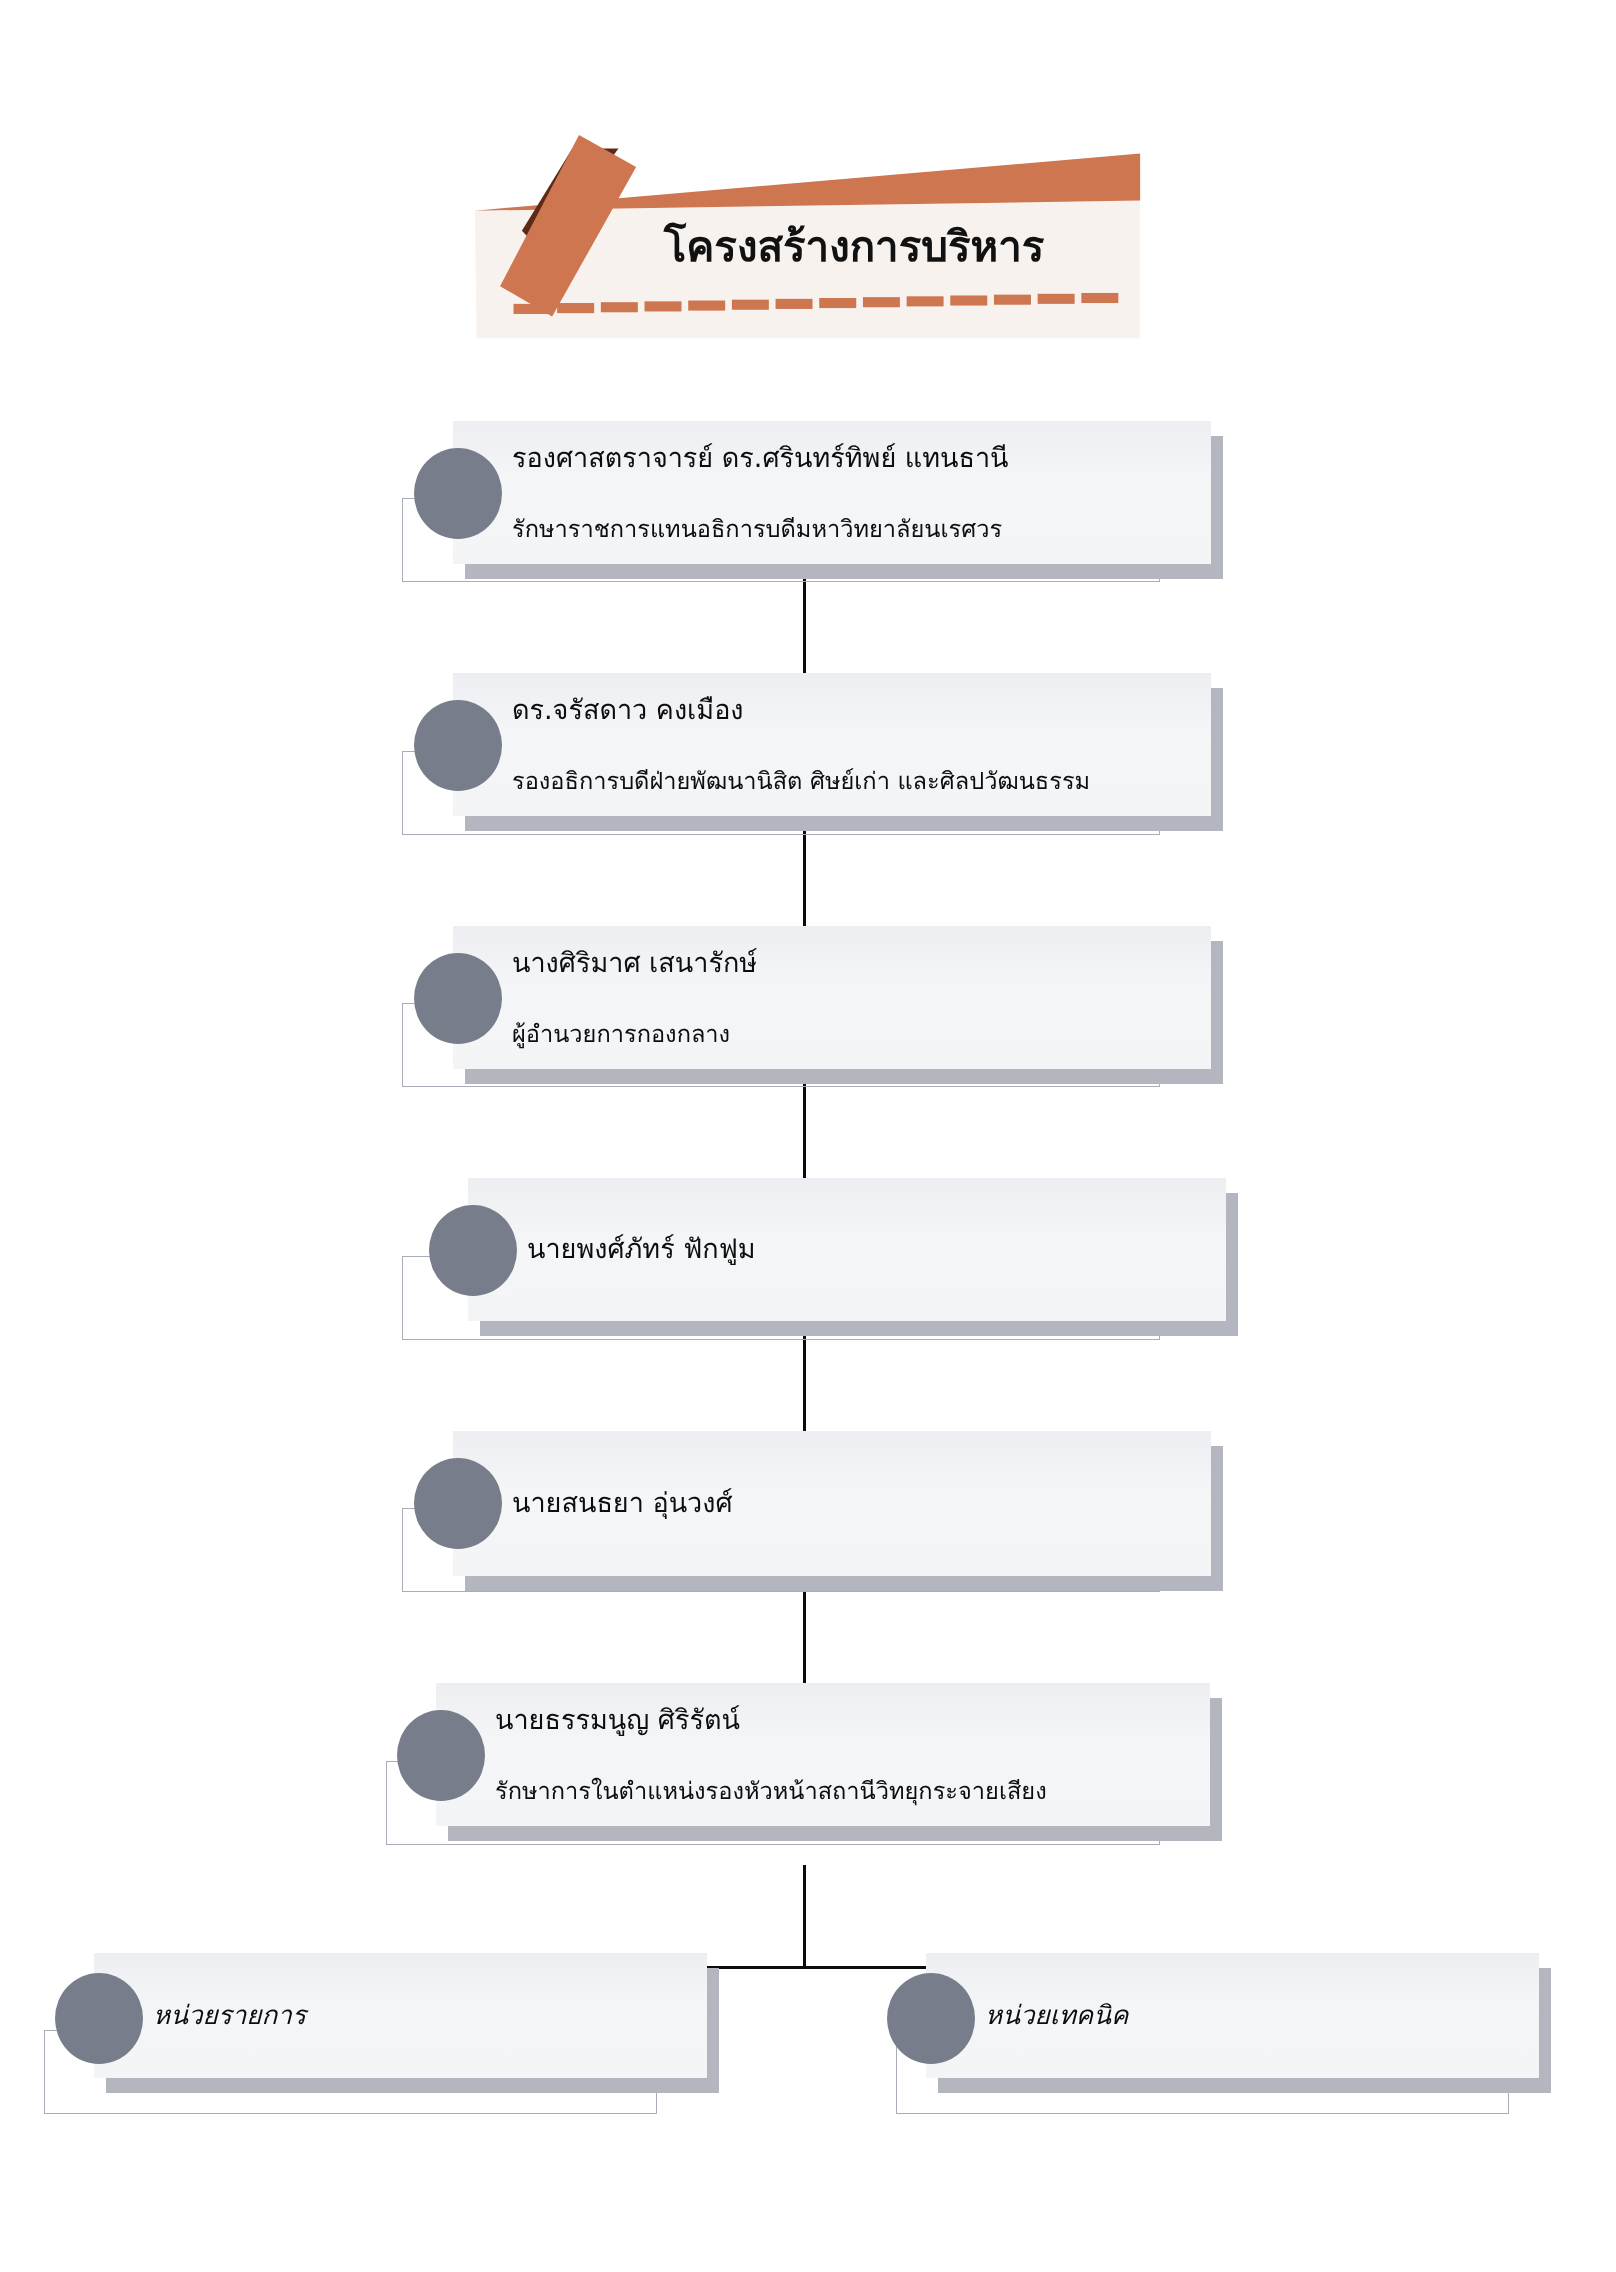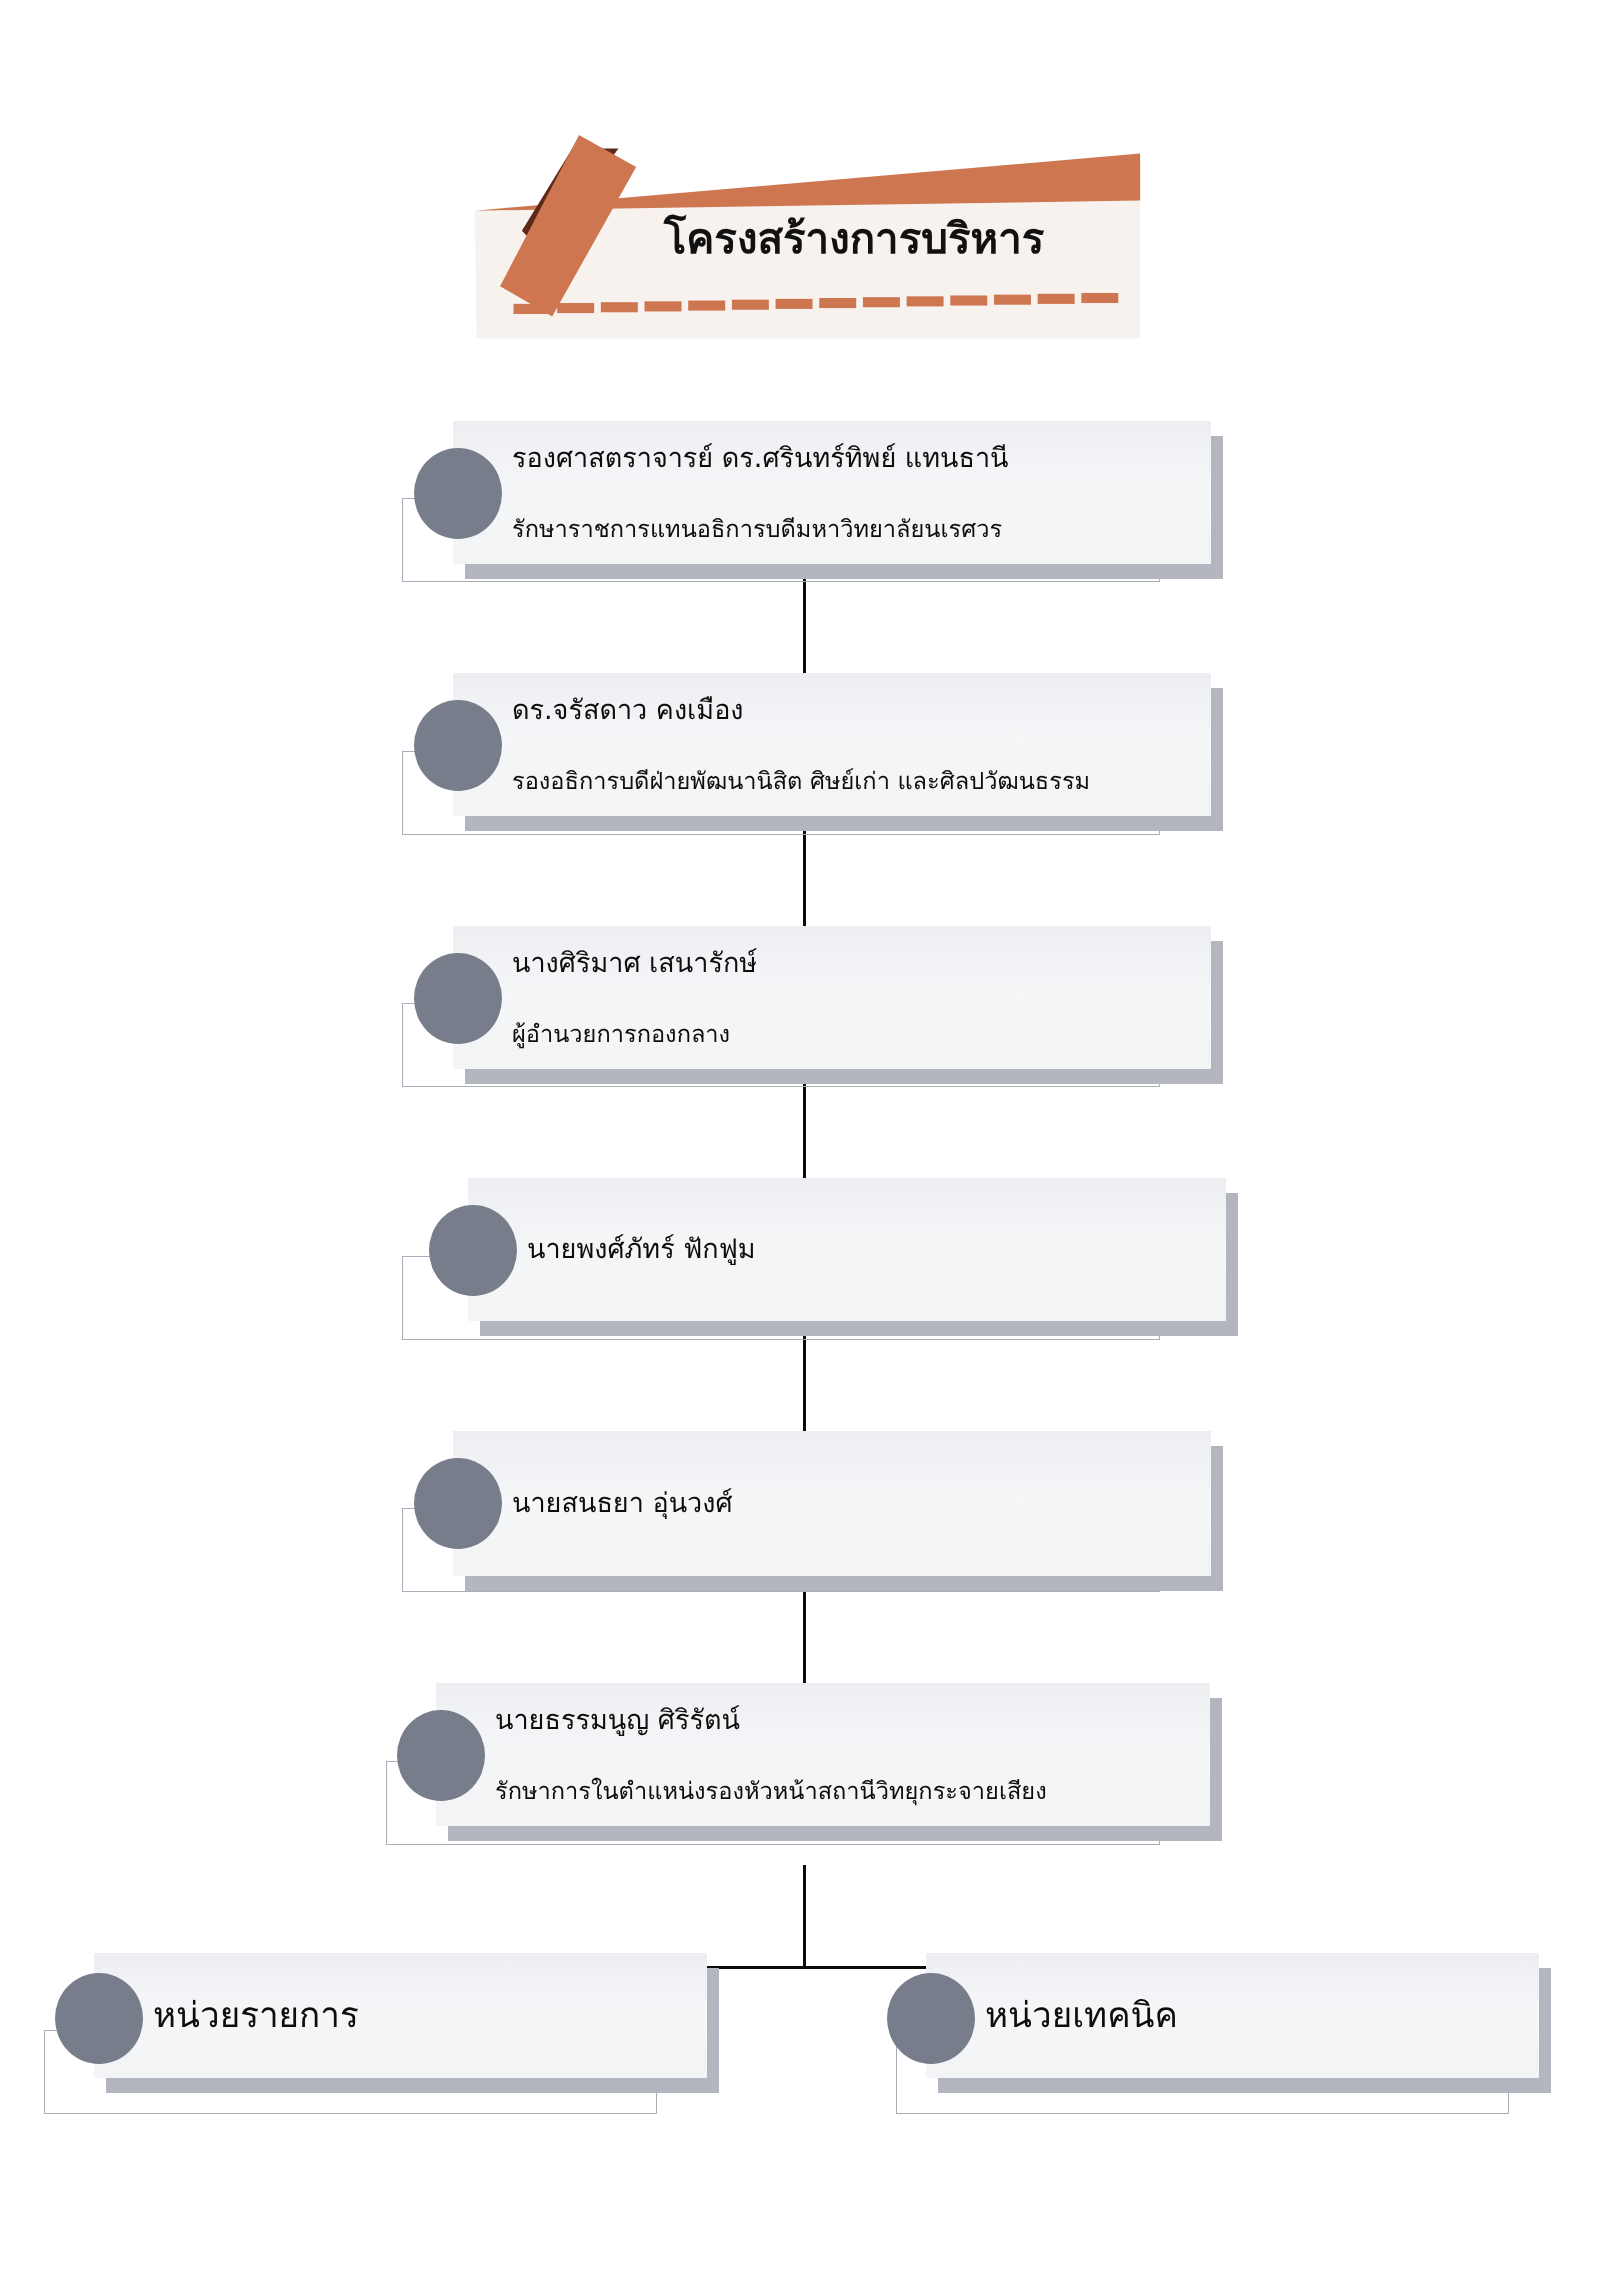--- a/index.html
+++ b/index.html
@@ -30,21 +30,21 @@
     position:absolute;
     left:471px;
     top:130px;
     width:673px;
     height:210px;
   }
   #banner svg { display:block; width:673px; height:210px; overflow:visible; }
 
   #banner-title {
     position:absolute;
-    left:0; top:0;
+    left:0; top:8px;
     width:673px; height:210px;
     display:flex;
     align-items:center;
     justify-content:center;
     padding-left:93px;
     padding-top:6.7px;
     font-size:42px;
     font-weight:bold;
     color:#111111;
     letter-spacing:0px;
@@ -112,21 +112,21 @@
   }
   .node-role {
     font-size:23.6px;
     font-weight:400;
     color:#0d0d0d;
     line-height:1.34;
     white-space:nowrap;
     text-align:center;
     margin-top:1.7px;
   }
-  .single .node-name { font-size:35px; }
+  .single .node-name { font-size:26px;font-style:italic; }
 </style>
 </head>
 <body>
 
 <div id="stage">
 
   <div id="banner">
     <svg viewBox="0 0 800 250" xmlns="http://www.w3.org/2000/svg">
 
       <polygon points="4,96 796,84 796,248 6,248" fill="#f7f2ee"></polygon>

